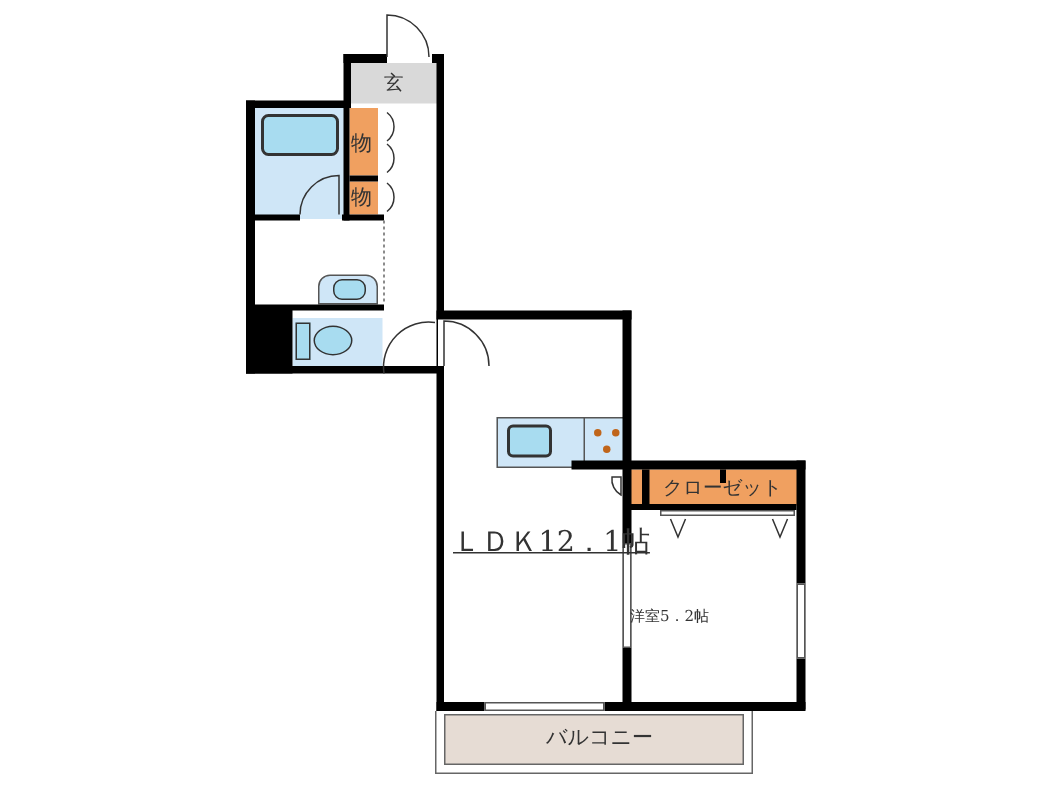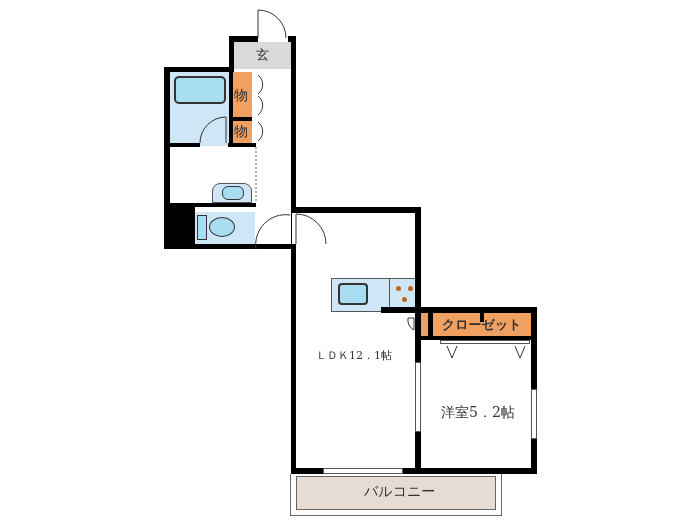--- a/index.html
+++ b/index.html
@@ -68,16 +68,16 @@
   <path d="M256,249 A30,30 0 0 1 290,215" fill="none" stroke="#333" stroke-width="1"></path>
   <path d="M408,318 A12,12 0 0 0 414,330 L414,318 Z" fill="#fff" stroke="#333" stroke-width="1"></path>
   <path d="M258,75 A12,12 0 0 1 258,94 M258,96 A12,12 0 0 1 258,115 M258,122 A12,12 0 0 1 258,141" fill="none" stroke="#333" stroke-width="1"></path>
   <path d="M447,346 L452,358 L457,346 M515,346 L520,358 L525,346" fill="none" stroke="#333" stroke-width="1"></path>
   <line x1="256" y1="147" x2="256" y2="203" stroke="#666" stroke-dasharray="2,2"></line>
 </svg>
 
 <div class="lbl" style="left:256px;top:46px;font-size:13px;">玄</div>
 <div class="lbl" style="left:234px;top:87px;font-size:14px;">物</div>
 <div class="lbl" style="left:234px;top:123px;font-size:14px;">物</div>
-<div class="lbl" style="left:316px;top:348px;font-size:11px;">ＬＤＫ12．1帖</div>
-<div class="lbl" style="left:442px;top:316px;font-size:13px;font-weight:bold;">クローゼット</div>
-<div class="lbl" style="left:441px;top:404px;font-size:14px;">洋室5．2帖</div>
+<div class="lbl" style="left:302px;top:348px;font-size:19px;text-decoration:underline;">ＬＤＫ12．1帖</div>
+<div class="lbl" style="left:442px;top:316px;font-size:13px;">クローゼット</div>
+<div class="lbl" style="left:420px;top:404px;font-size:10px;">洋室5．2帖</div>
 <div class="lbl" style="left:364px;top:483px;font-size:14px;">バルコニー</div>
 
 </body></html>

